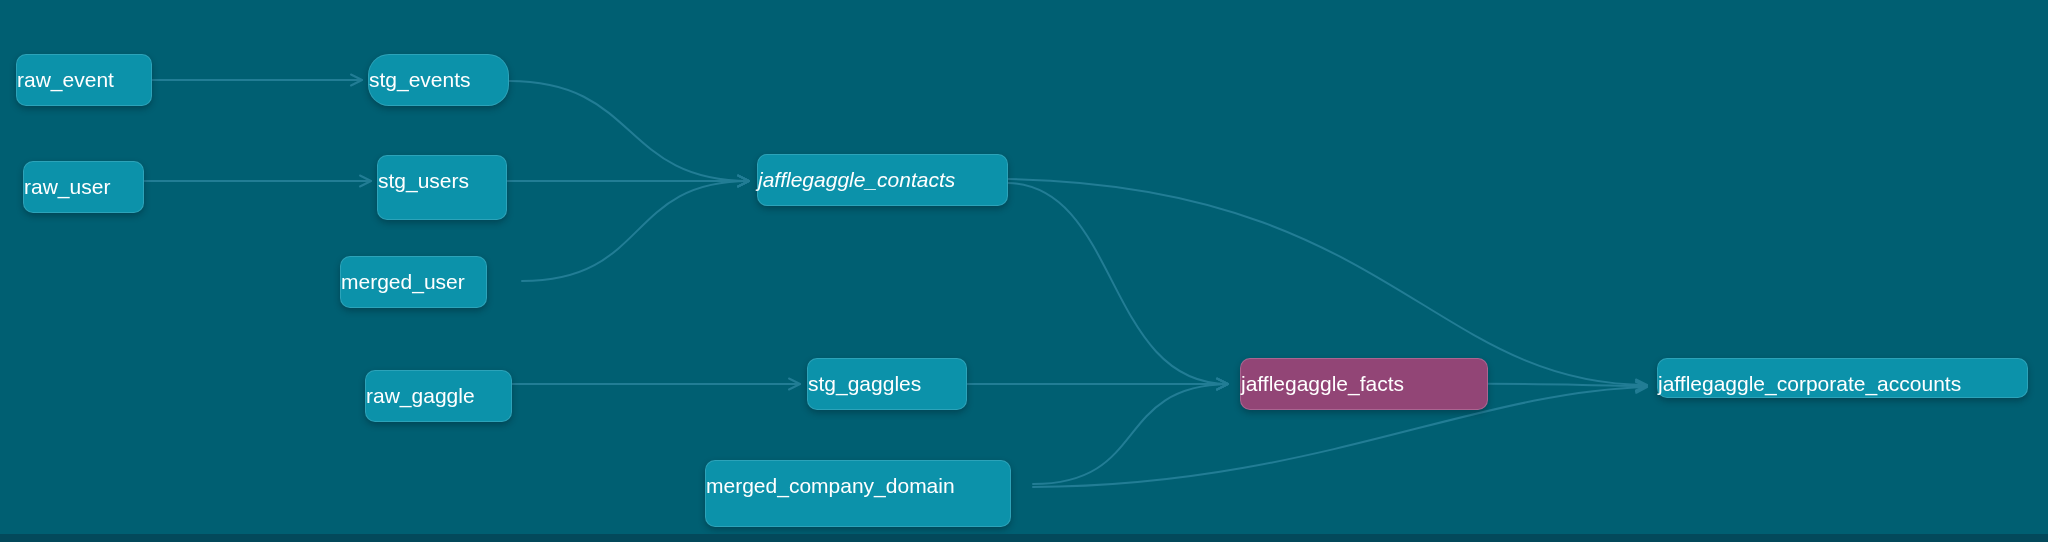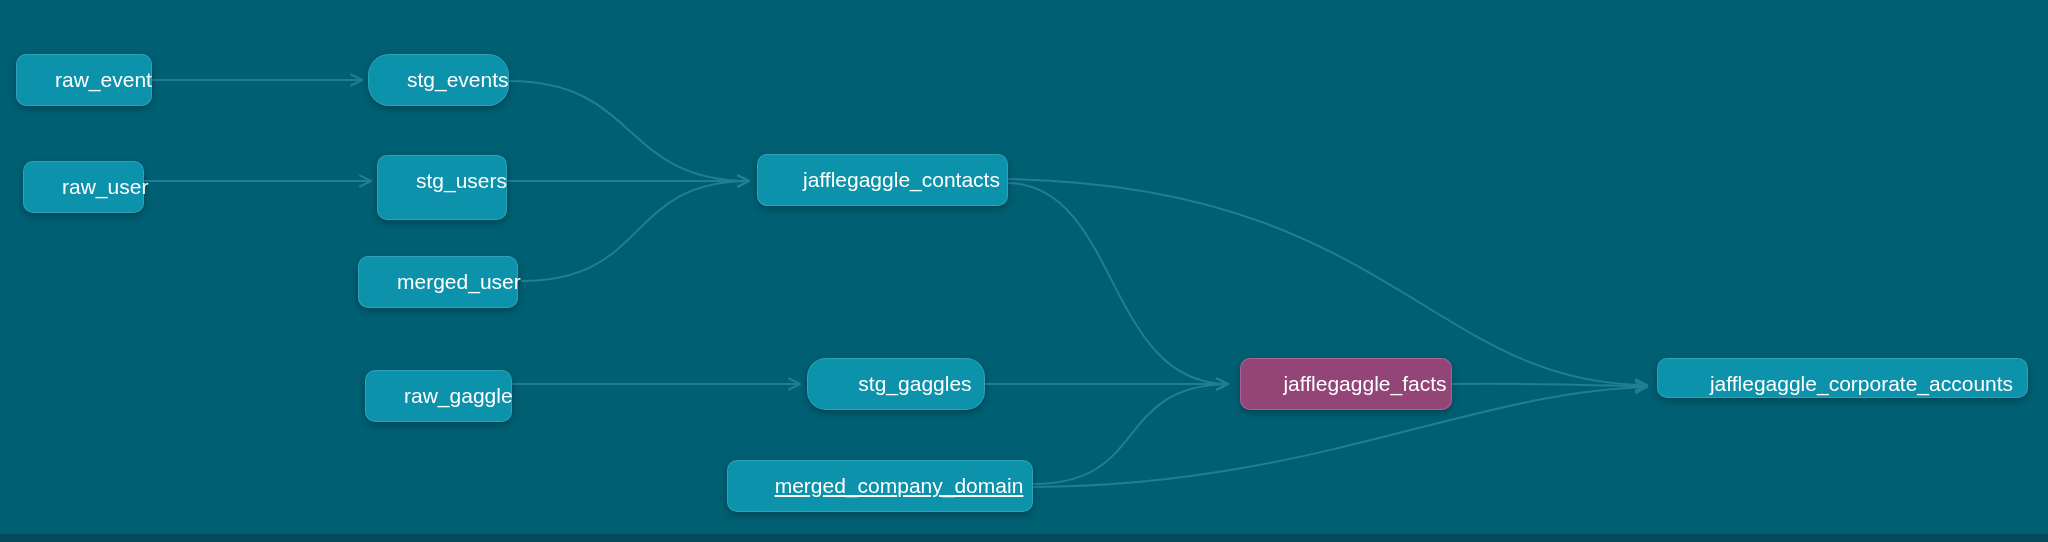--- a/index.html
+++ b/index.html
@@ -28,25 +28,24 @@
   }
   .node {
     position: absolute;
     box-sizing: border-box;
     background: var(--node-fill, #0C92AA);
     border: 1px solid rgba(160, 225, 240, 0.22);
     border-radius: 10px;
     box-shadow: 0 3px 6px rgba(0, 25, 34, 0.35);
     color: var(--node-text, #FFFFFF);
     font-size: 21px;
-    text-align: center;
+    text-align: left;
     white-space: nowrap;
     cursor: pointer;
     user-select: none;
-    padding-left: 38px;
   }
   .node.selected {
     background: var(--node-selected, #924576);
     border-color: rgba(255, 220, 240, 0.22);
   }
   .node span {
     pointer-events: none;
   }
   .bottom-edge {
     position: absolute;
@@ -78,22 +77,22 @@
       <path d="M957,384 L1228,384" fill="none" stroke="#227D95" stroke-width="2" stroke-linecap="round" marker-end="url(#arrow)"></path>
       <path d="M1033,484 C1150,484 1112,386 1228,384" fill="none" stroke="#227D95" stroke-width="2" stroke-linecap="round" marker-end="url(#arrow)"></path>
       <path d="M1033,487 C1310,486 1470,392 1647,387" fill="none" stroke="#227D95" stroke-width="2" stroke-linecap="round" marker-end="url(#arrow)"></path>
       <path d="M1452,384 C1530,383 1570,385 1647,386" fill="none" stroke="#227D95" stroke-width="2" stroke-linecap="round" marker-end="url(#arrow)"></path>
     </svg>
   <div class="node-layer">
       <div class="node" style="left: 16px; top: 54px; width: 136px; height: 52px; line-height: 50px;"><span>raw_event</span></div>
       <div class="node" style="left: 368px; top: 54px; width: 141px; height: 52px; line-height: 50px; border-radius: 21px;"><span>stg_events</span></div>
       <div class="node" style="left: 23px; top: 161px; width: 121px; height: 52px; line-height: 50px;"><span>raw_user</span></div>
       <div class="node" style="left: 377px; top: 155px; width: 130px; height: 65px; line-height: 50px;"><span>stg_users</span></div>
-      <div class="node" style="left: 358px; top: 256px; width: 160px; height: 52px; line-height: 50px;"><span>merged_user</span></div>
-      <div class="node" style="left: 757px; top: 154px; width: 251px; height: 52px; line-height: 50px;"><span>jafflegaggle_contacts</span></div>
+      <div class="node" style="left: 340px; top: 256px; width: 147px; height: 52px; line-height: 50px;"><span>merged_user</span></div>
+      <div class="node" style="left: 757px; top: 154px; width: 251px; height: 52px; line-height: 50px; font-style: italic;"><span>jafflegaggle_contacts</span></div>
       <div class="node" style="left: 365px; top: 358px; width: 147px; height: 52px; line-height: 50px; margin-top: 12px;"><span>raw_gaggle</span></div>
-      <div class="node" style="left: 807px; top: 358px; width: 178px; height: 52px; line-height: 50px; border-radius: 19px;"><span>stg_gaggles</span></div>
-      <div class="node selected" style="left: 1240px; top: 358px; width: 212px; height: 52px; line-height: 50px;"><span>jafflegaggle_facts</span></div>
-      <div class="node" style="left: 727px; top: 460px; width: 306px; height: 52px; line-height: 50px; text-decoration: underline;"><span>merged_company_domain</span></div>
+      <div class="node" style="left: 807px; top: 358px; width: 160px; height: 52px; line-height: 50px;"><span>stg_gaggles</span></div>
+      <div class="node selected" style="left: 1240px; top: 358px; width: 248px; height: 52px; line-height: 50px;"><span>jafflegaggle_facts</span></div>
+      <div class="node" style="left: 705px; top: 460px; width: 306px; height: 67px; line-height: 50px;"><span>merged_company_domain</span></div>
       <div class="node" style="left: 1657px; top: 358px; width: 371px; height: 40px; line-height: 50px;"><span>jafflegaggle_corporate_accounts</span></div>
     </div>
   <div class="bottom-edge"></div>
 </div>
 
 </body></html>

